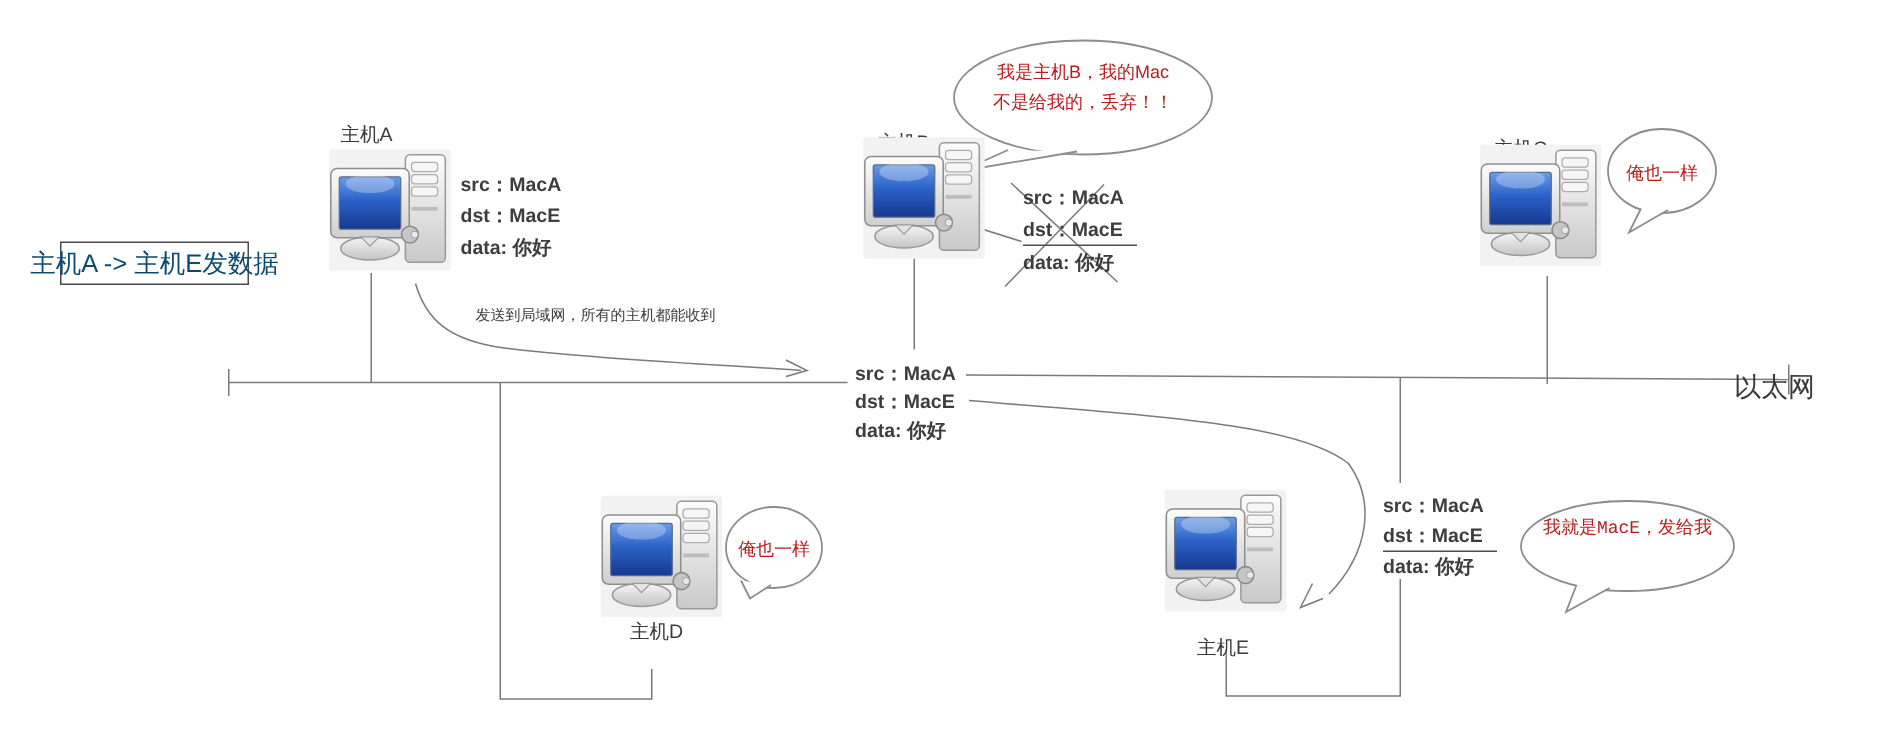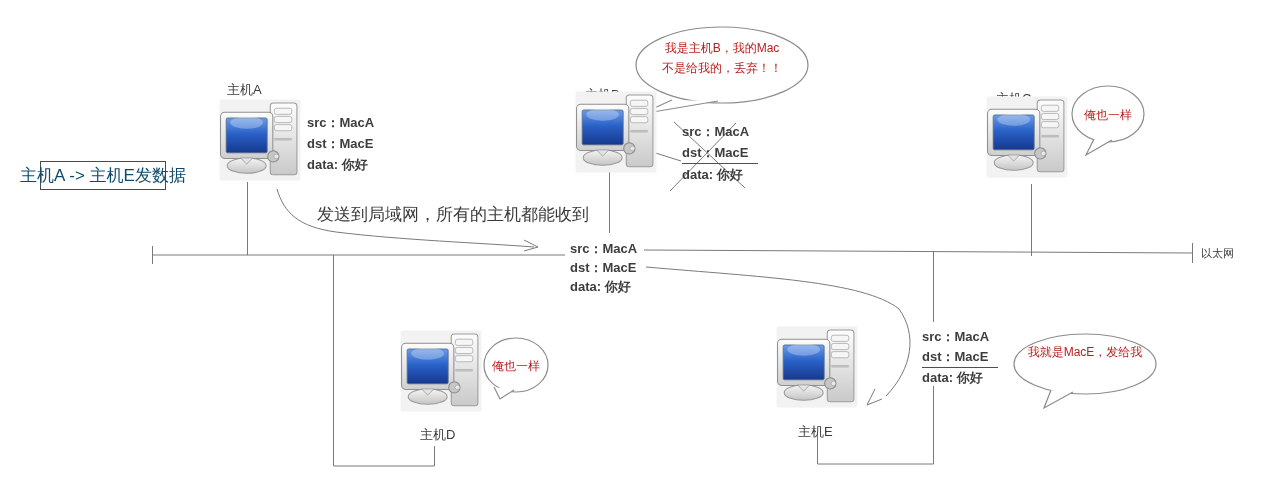--- a/index.html
+++ b/index.html
@@ -11,26 +11,26 @@
   .wires{position:absolute;left:0;top:0;pointer-events:none;}
   .host-label{font-size:13px;color:#3a3a3a;white-space:nowrap;}
   .pc{width:82px;height:82px;}
   .packet{font-size:13px;font-weight:bold;color:#3d3d3d;white-space:nowrap;}
   .packet .prow{line-height:21px;height:21px;}
   .packet.tight .prow{line-height:19px;height:19px;}
   .packet.mid .prow{line-height:20px;height:20px;}
   .prow.ul{border-bottom:1px solid #4f4f4f;padding-right:10px;width:fit-content;}
   .bubble-text{font-size:12px;color:#b91c1c;text-align:center;white-space:nowrap;}
   .bubble-text div{line-height:20px;height:20px;}
-  .bubble-text.wide div{line-height:21px;height:21px;}
+  .bubble-text.wide div{line-height:21px;height:21px;font-family:Liberation Mono, monospace;}
   .titlebox{
     left:19px;top:161px;width:124px;height:27px;border:1px solid #4a4a4a;background:#fff;
     display:flex;align-items:center;justify-content:center;font-size:17px;color:#0c4a6e;white-space:nowrap;margin-left:21px;
   }
-  .note{font-size:17px;color:#3a3a3a;white-space:nowrap;}
+  .note{font-size:10px;color:#3a3a3a;white-space:nowrap;}
   .hiddefs{position:absolute;width:0;height:0;overflow:hidden;}
 </style>
 </head>
 <body>
 
 <svg class="hiddefs" aria-hidden="true">
   <defs>
     <linearGradient id="g-tower" x1="0" y1="0" x2="0" y2="1">
       <stop offset="0" stop-color="#fdfdfd"></stop>
         <stop offset="1" stop-color="#c9c9c9"></stop>
@@ -96,41 +96,41 @@
       <ellipse cx="516" cy="365" rx="32" ry="27"></ellipse>
       <path d="M 494,387 L 500,399 L 514,390"></path>
       <ellipse cx="1085" cy="364" rx="71" ry="30"></ellipse>
       <path d="M 1051,390 L 1044,408 L 1073,392"></path>
     </g>
   </svg>
 
   <div class="abs titlebox">主机A -&gt; 主机E发数据</div>
 
   <div class="abs note" style="left:317px;top:203px">发送到局域网，所有的主机都能收到</div>
-  <div class="abs note" style="left:1201px;top:246px;font-size:11px">以太网</div>
+  <div class="abs note" style="left:1156px;top:246px;font-size:18px">以太网</div>
 
   <div class="abs host-label" style="left:227px;top:81px">主机A</div>
   <svg class="abs pc" style="left:219px;top:99px" viewBox="0 0 80 80">
       <use href="#pc"></use>
     </svg>
 
   <div class="abs host-label" style="left:585px;top:86px">主机B</div>
   <svg class="abs pc" style="left:575px;top:91px" viewBox="0 0 80 80">
       <use href="#pc"></use>
     </svg>
 
   <div class="abs host-label" style="left:996px;top:90px">主机C</div>
   <svg class="abs pc" style="left:986px;top:96px" viewBox="0 0 80 80">
       <use href="#pc"></use>
     </svg>
 
   <svg class="abs pc" style="left:400px;top:330px" viewBox="0 0 80 80">
       <use href="#pc"></use>
     </svg>
-  <div class="abs host-label" style="left:420px;top:426px">主机D</div>
+  <div class="abs host-label" style="left:420px;top:412px">主机D</div>
 
   <svg class="abs pc" style="left:776px;top:326px" viewBox="0 0 80 80">
       <use href="#pc"></use>
     </svg>
   <div class="abs host-label" style="left:798px;top:423px">主机E</div>
 
   <div class="abs packet" style="left:307px;top:112px">
     <div class="prow">src：MacA</div>
     <div class="prow">dst：MacE</div>
     <div class="prow">data: 你好</div>

